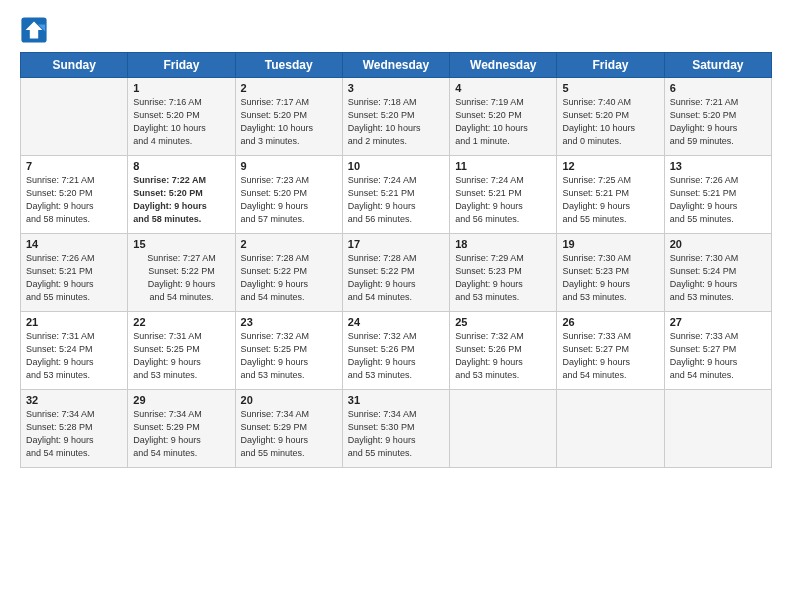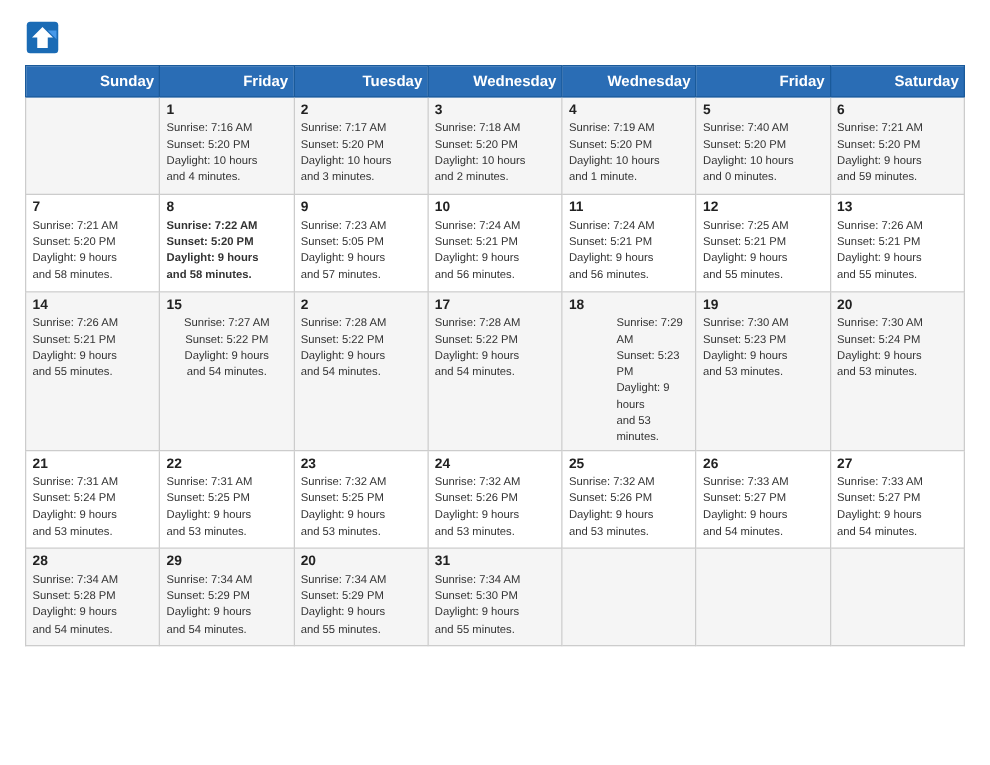--- a/index.html
+++ b/index.html
@@ -55,21 +55,21 @@
       width: 100%;
       border-collapse: collapse;
       table-layout: fixed;
     }
     thead tr th {
       background-color: #2a6db5;
       color: #fff;
       font-size: 12px;
       font-weight: bold;
       padding: 5px 4px;
-      text-align: right;
+      text-align: center;
       border: 1px solid #1a5a9a;
     }
     tbody tr td {
       border: 1px solid #ccc;
       vertical-align: top;
       padding: 4px 5px;
       font-size: 9.5px;
       color: #333;
       height: 78px;
     }
@@ -182,21 +182,21 @@
           <td>
             <span class="day-num">8</span>
             <div class="day-info" style="white-space: pre-line; font-weight: bold;">Sunrise: 7:22 AM
 Sunset: 5:20 PM
 Daylight: 9 hours
 and 58 minutes.</div>
           </td>
           <td>
             <span class="day-num">9</span>
             <div class="day-info" style="white-space: pre-line;">Sunrise: 7:23 AM
-Sunset: 5:05 PM
+Sunset: 5:20 PM
 Daylight: 9 hours
 and 57 minutes.</div>
           </td>
           <td>
             <span class="day-num">10</span>
             <div class="day-info" style="white-space: pre-line;">Sunrise: 7:24 AM
 Sunset: 5:21 PM
 Daylight: 9 hours
 and 56 minutes.</div>
           </td>
@@ -246,21 +246,21 @@
           </td>
           <td>
             <span class="day-num">17</span>
             <div class="day-info" style="white-space: pre-line;">Sunrise: 7:28 AM
 Sunset: 5:22 PM
 Daylight: 9 hours
 and 54 minutes.</div>
           </td>
           <td>
             <span class="day-num">18</span>
-            <div class="day-info" style="white-space: pre-line; margin-left: 38px;">Sunrise: 7:29 AM
+            <div class="day-info" style="white-space: pre-line;">Sunrise: 7:29 AM
 Sunset: 5:23 PM
 Daylight: 9 hours
 and 53 minutes.</div>
           </td>
           <td>
             <span class="day-num">19</span>
             <div class="day-info" style="white-space: pre-line;">Sunrise: 7:30 AM
 Sunset: 5:23 PM
 Daylight: 9 hours
 and 53 minutes.</div>
@@ -319,21 +319,21 @@
           <td>
             <span class="day-num">27</span>
             <div class="day-info" style="white-space: pre-line;">Sunrise: 7:33 AM
 Sunset: 5:27 PM
 Daylight: 9 hours
 and 54 minutes.</div>
           </td>
         </tr>
         <tr>
           <td>
-            <span class="day-num">28</span>
+            <span class="day-num">32</span>
             <div class="day-info" style="white-space: pre-line;">Sunrise: 7:34 AM
 Sunset: 5:28 PM
 Daylight: 9 hours
 and 54 minutes.</div>
           </td>
           <td>
             <span class="day-num">29</span>
             <div class="day-info" style="white-space: pre-line;">Sunrise: 7:34 AM
 Sunset: 5:29 PM
 Daylight: 9 hours

